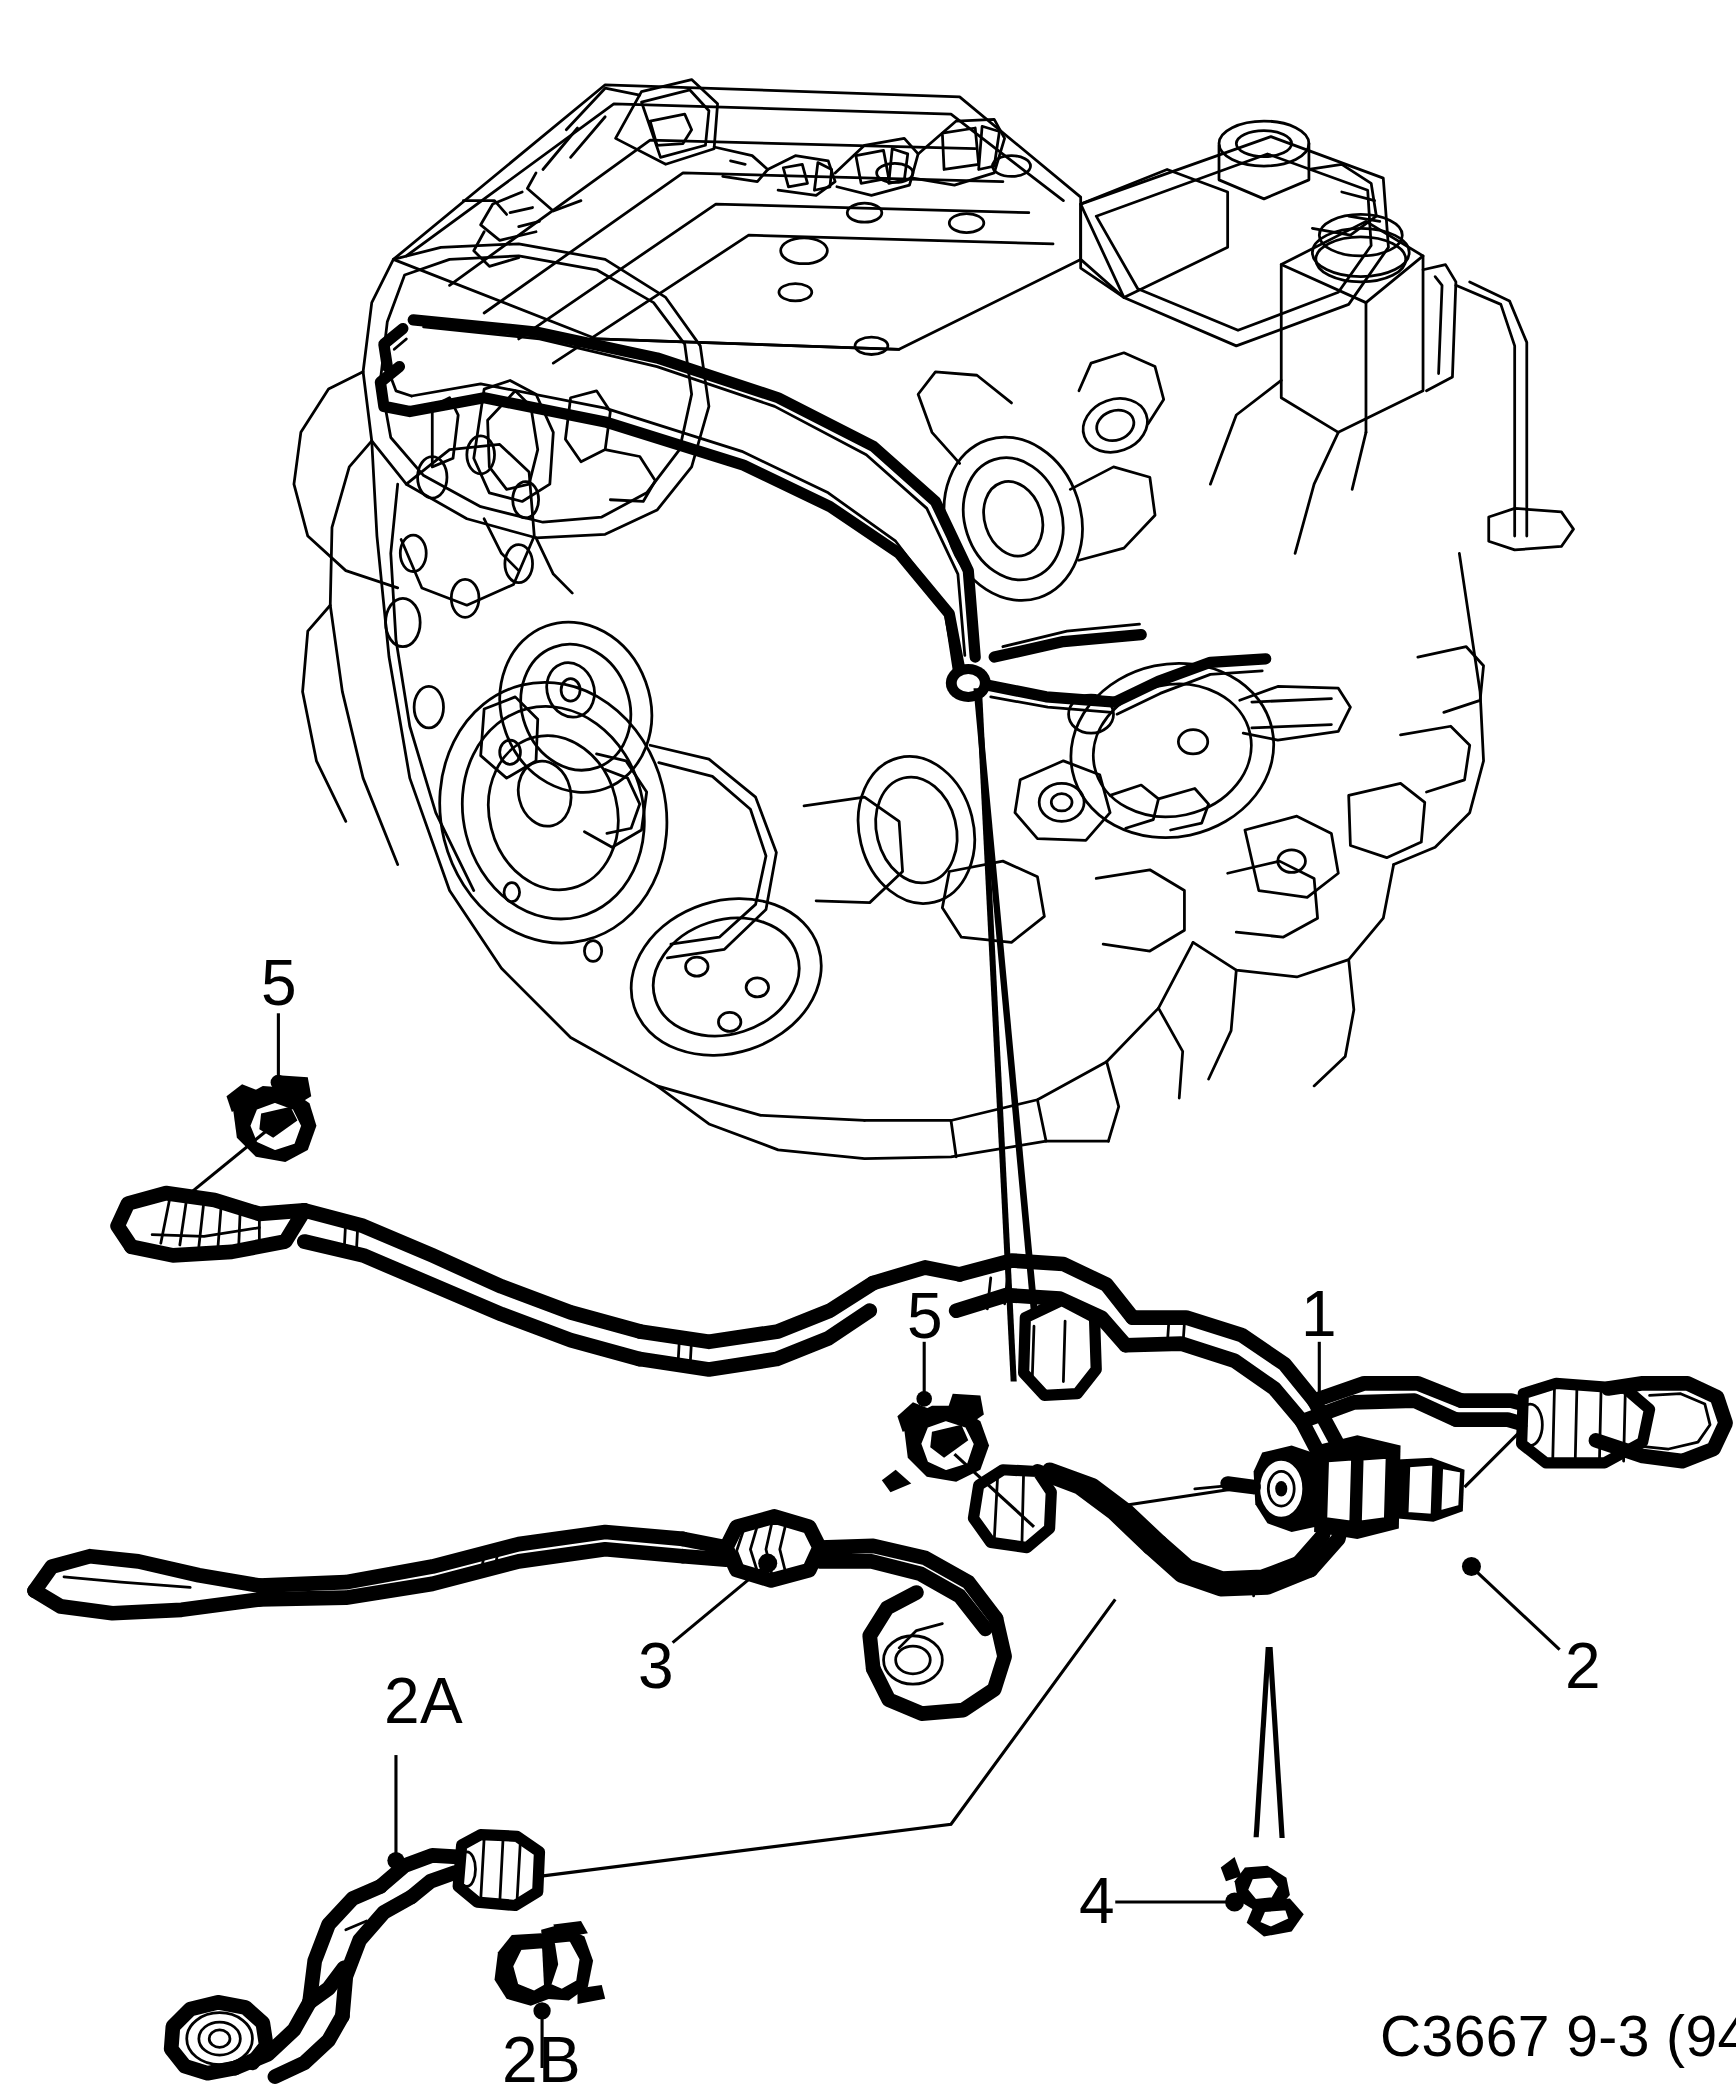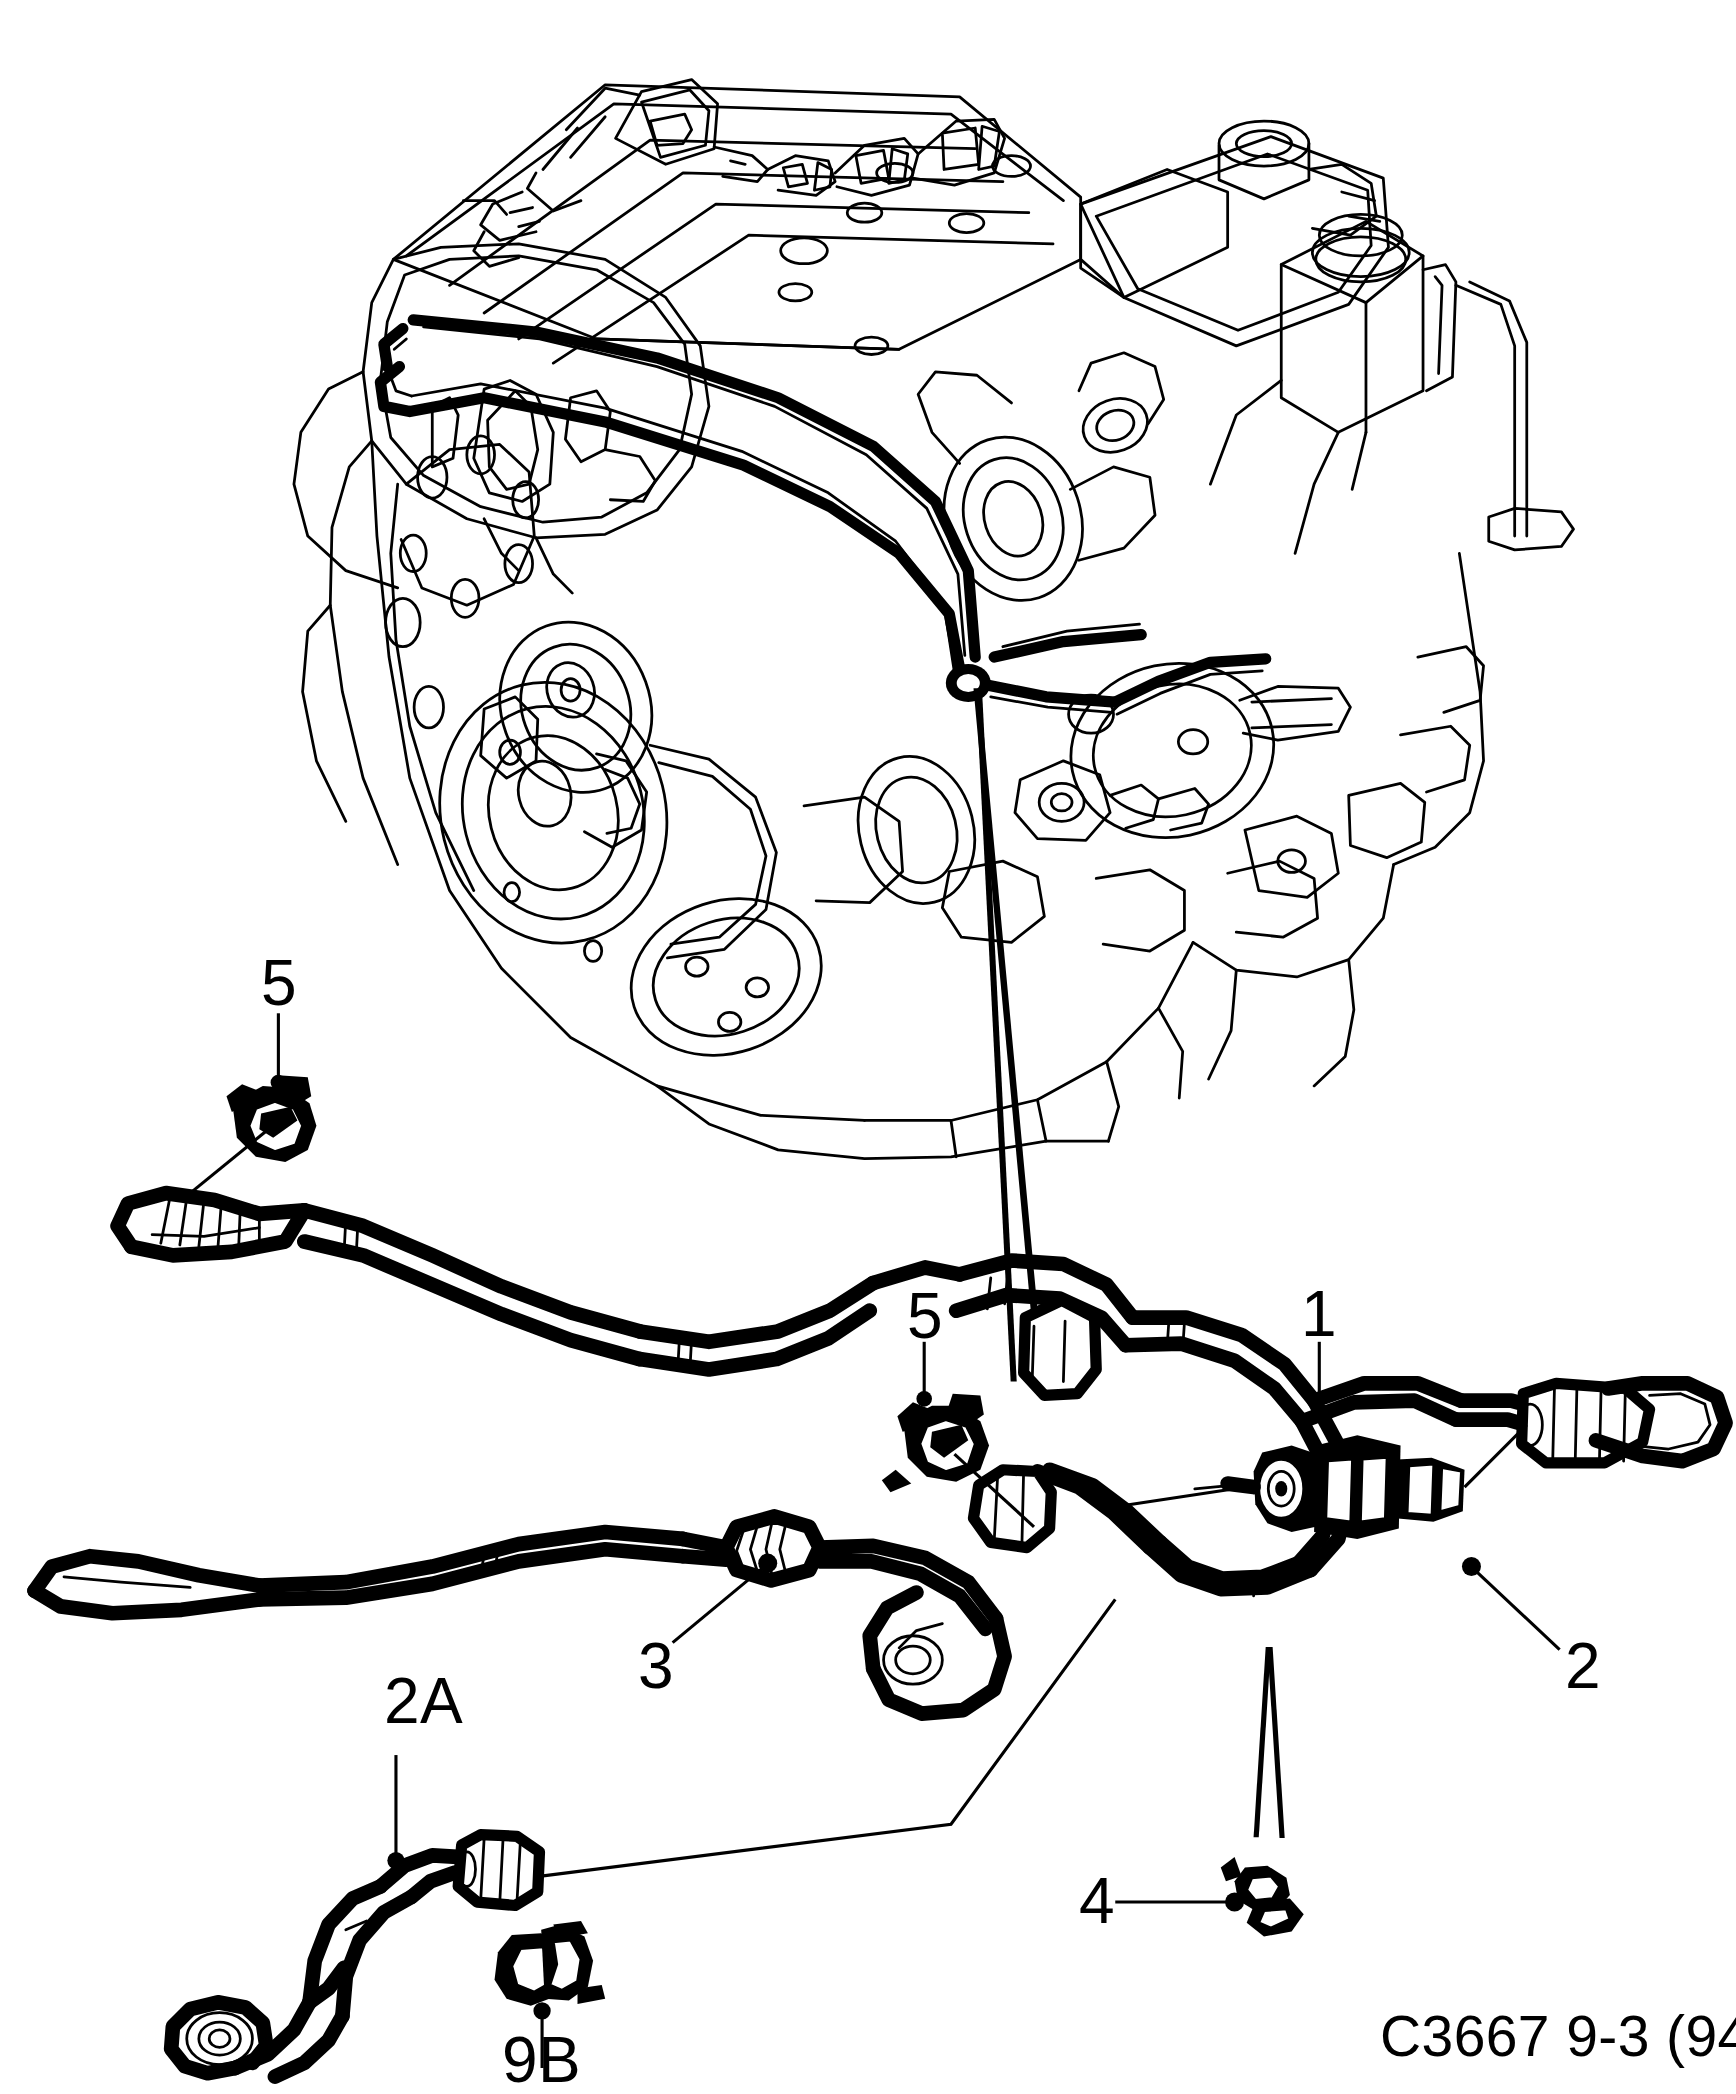--- a/index.html
+++ b/index.html
@@ -482,18 +482,18 @@
   <div class="callout" style="left:1301px; top:1282px;">1</div>
 
   <div class="callout" style="left:1565px; top:1634px;">2</div>
 
   <div class="callout" style="left:638px; top:1634px;">3</div>
 
   <div class="callout" style="left:1079px; top:1869px;">4</div>
 
   <div class="callout" style="left:348px; top:1669px;margin-left:36px;">2A</div>
 
-  <div class="callout" style="left:502px; top:2028px;">9B</div>
+  <div class="callout" style="left:502px; top:2028px;">2B</div>
 
   <div class="caption" style="left:1380px; top:2008px;">C3667 9-3 (9440)</div>
 
 </div>
 
 
 </body></html>

